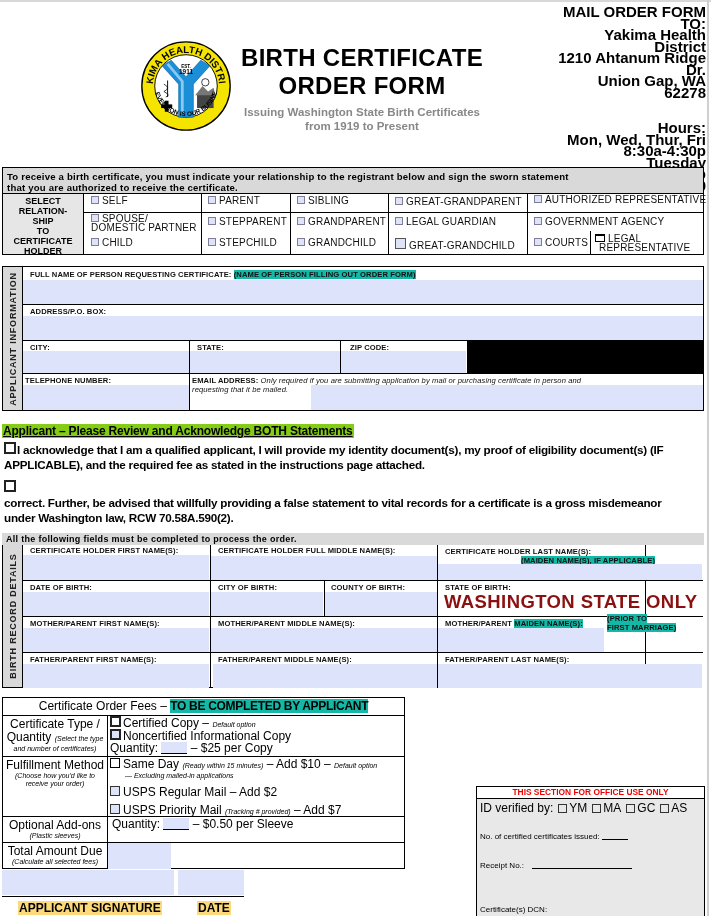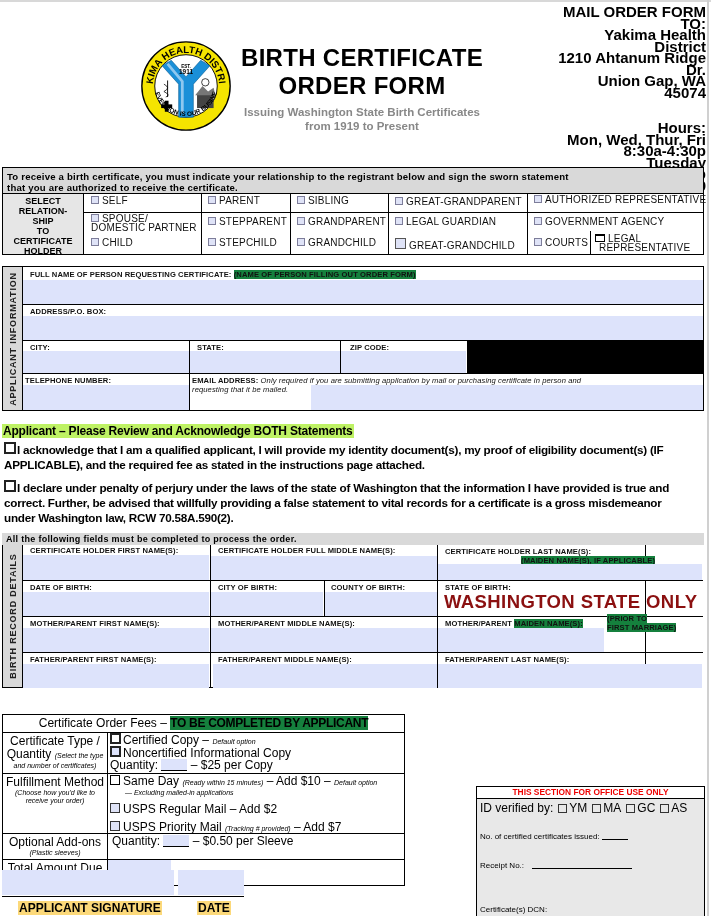--- a/index.html
+++ b/index.html
@@ -26,35 +26,35 @@
   .rel-item { position:absolute; font-size:10px; line-height:9px; color:#111; white-space:nowrap; letter-spacing:0.2px; }
   .cb { display:inline-block; width:6px; height:6px; border:1px solid #7d7d9a; background:#dfe3f7; margin-right:3px; vertical-align:0px; }
   .cb.big { width:9px; height:9px; border-color:#222; }
   .hr { position:absolute; height:1px; background:#000; }
 
   
   .app { left:2px; top:266px; width:702px; height:145px; border:1px solid #000; box-sizing:border-box; }
   .vtab { position:absolute; left:0; top:0; width:20px; height:100%; background:#d9d9d9; border-right:1px solid #000; box-sizing:border-box; }
   .vtab span { position:absolute; left:50%; top:50%; transform:translate(-50%,-50%) rotate(-90deg); white-space:nowrap; font-weight:bold; font-size:9px; letter-spacing:0.8px; color:#222; }
   .lbl { position:absolute; font-weight:bold; font-size:7.6px; line-height:9px; color:#111; white-space:nowrap; letter-spacing:0.1px; }
-  .hl { background:#15803d; }
+  .hl { background:#14b8a6; }
   .fill { position:absolute; background:#dde3fb; }
   .vline { position:absolute; width:1px; background:#000; }
 
   
-  .ack-title { left:2px; top:424px; font-weight:bold; font-size:12px; background:#bef264; padding:0 1px; letter-spacing:-0.2px; }
+  .ack-title { left:2px; top:424px; font-weight:bold; font-size:12px; background:#84cc16; padding:0 1px; letter-spacing:-0.2px;text-decoration:underline; }
   .ack { left:4px; width:700px; font-weight:bold; font-size:11.7px; line-height:15px; letter-spacing:-0.25px; }
 
   
   .birth-head { left:2px; top:533px; width:702px; height:12px; background:#d9d9d9; font-weight:bold; font-size:9px; line-height:12px; padding-left:4px; box-sizing:border-box; letter-spacing:0.3px; }
   .birth { left:2px; top:545px; width:644px; height:143px; border-left:1px solid #000; border-right:1px solid #000; border-bottom:1px solid #000; box-sizing:border-box; }
   .wa { position:absolute; color:#8b1010; font-weight:bold; font-size:18.5px; letter-spacing:0.4px; white-space:nowrap; }
 
   
-  .fees { left:2px; top:697px; width:403px; height:172px; border:1px solid #000; box-sizing:border-box;margin-top:17px; }
+  .fees { left:2px; top:697px; width:403px; height:172px; border:1px solid #000; box-sizing:border-box; }
   .fees .cell-left { position:absolute; left:0; width:104px; text-align:center; font-size:12px; line-height:12.5px; }
   .fees .small { font-size:7px; font-style:italic; line-height:8px; display:block; }
   .opt { position:absolute; font-size:12px; line-height:13px; white-space:nowrap; }
   .opt i { font-size:7px; }
   .uline-box { display:inline-block; width:26px; height:11px; background:#dde3fb; border-bottom:1px solid #000; vertical-align:-2px; }
 
   .sig-fill1 { left:2px; top:870px; width:172px; height:25px; background:#dde3fb; }
   .sig-fill2 { left:178px; top:870px; width:66px; height:25px; background:#dde3fb; }
   .sig-line { left:2px; top:896px; width:242px; height:1px; background:#000; }
   .sig-lbl { top:901px; font-weight:bold; font-size:12px; background:#fcd97a; padding:0 1px; }
@@ -104,21 +104,21 @@
 </div>
 <div class="abs subtitle">
   <div>Issuing Washington State Birth Certificates</div>
   <div>from 1919 to Present</div>
 </div>
 
 <div class="abs mail">
   <div>MAIL ORDER FORM TO:</div>
   <div>Yakima Health District</div>
   <div>1210 Ahtanum Ridge Dr.</div>
-  <div>Union Gap, WA 45074</div>
+  <div>Union Gap, WA 62278</div>
   <div class="gap"></div>
   <div style="height:12px"></div>
   <div>Hours:</div>
   <div>Mon, Wed, Thur, Fri</div>
   <div>8:30a-4:30p</div>
   <div>Tuesday</div>
   <div>9:30a-4:30p</div>
   <div>Office: 509-575-4040</div>
 </div>
 
@@ -194,21 +194,21 @@
   <div class="lbl" style="left:189px;top:109px;font-weight:normal"><b>EMAIL ADDRESS:</b> <i>Only required if you are submitting application by mail or purchasing certificate in person and</i><br><i>requesting that it be mailed.</i></div>
   <div class="fill" style="left:308px;top:118px;width:392px;height:25px"></div>
 </div>
 
 <div class="abs ack-title">Applicant – Please Review and Acknowledge BOTH Statements</div>
 <div class="abs ack" style="top:442px">
   <span class="cb big" style="background:#fff;border-width:2px;width:8px;height:8px;margin-right:1px"></span><span>I acknowledge that I am a qualified applicant, I will provide my identity document(s), my proof of eligibility document(s) (IF</span><br>
   <span>APPLICABLE), and the required fee as stated in the instructions page attached.</span>
 </div>
 <div class="abs ack" style="top:480px">
-  <span class="cb big" style="background:#fff;border-width:2px;width:8px;height:8px;margin-right:1px"></span><span>I declare under penalty of perjury under the laws of the state of Washington that the information I have provided is true and</span><br>
+  <span class="cb big" style="background:#fff;border-width:2px;width:8px;height:8px;margin-right:1px"></span><br>
   <span>correct. Further, be advised that willfully providing a false statement to vital records for a certificate is a gross misdemeanor</span><br>
   <span>under Washington law, RCW 70.58A.590(2).</span>
 </div>
 
 <div class="abs birth-head">All the following fields must be completed to process the order.</div>
 <div class="abs birth">
   <div class="vtab">
       <span>BIRTH RECORD DETAILS</span>
     </div>
 

